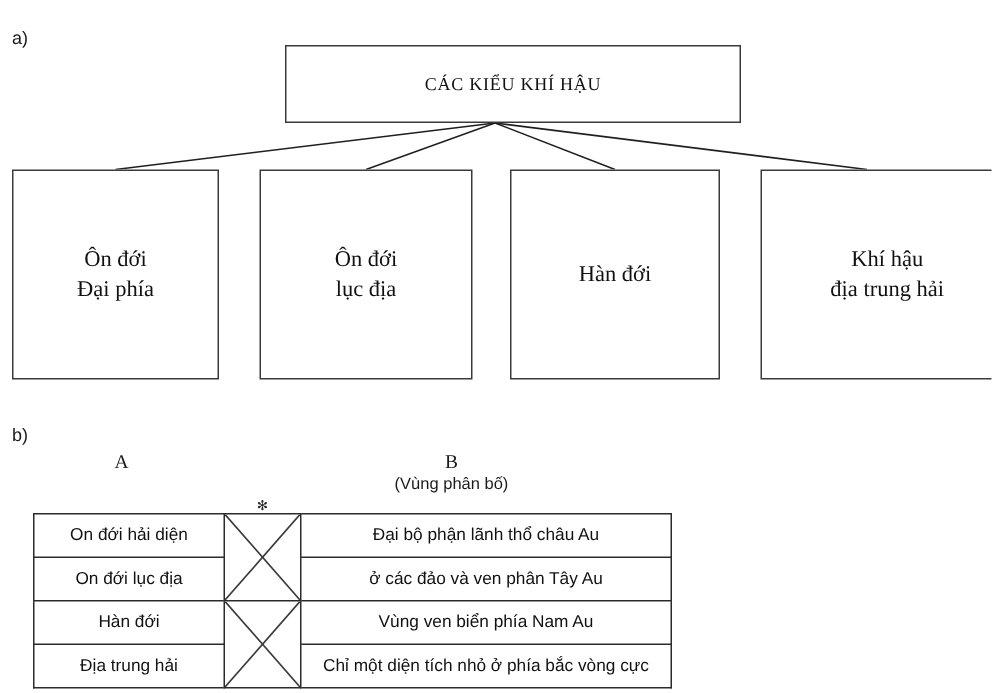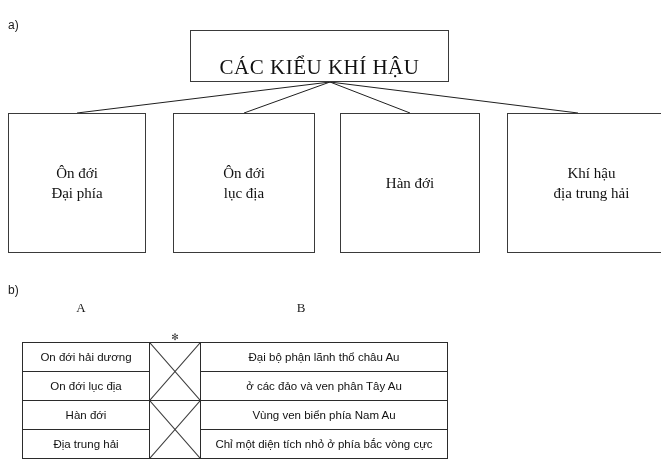--- a/index.html
+++ b/index.html
@@ -40,24 +40,23 @@
     display: flex;
     align-items: center;
     justify-content: center;
     text-align: center;
     font-family: "Liberation Serif", serif;
     color: #111111;
     line-height: 1.35;
   }
   #root-box {
     left: 190px; top: 30px;
-    width: 259px; height: 52px;
-    font-size: 21px;
+    width: 304px; height: 52px;
+    font-size: 12px;
     letter-spacing: 0.5px;
-    align-items: flex-end;
   }
   .leaf-box {
     top: 113px;
     height: 140px;
     font-size: 15px;
   }
   #leaf-box-0 { left: 8px;   width: 138px; }
   #leaf-box-1 { left: 173px; width: 142px; }
   #leaf-box-2 { left: 340px; width: 140px; }
   #leaf-box-3 { left: 507px; width: 169px; }
@@ -178,26 +177,27 @@
 </div>
 
 <div class="section-label" id="label-b">b)</div>
 
 <div class="col-header" id="header-a">
   <span class="letter">A</span>
 </div>
 
 <div class="col-header" id="header-b">
   <span class="letter">B</span>
+  <span class="sub">(Vùng phân bố)</span>
 </div>
 
 <table id="matching-table">
   <tbody>
     <tr>
-      <td class="col-a">On đới hải dương</td>
+      <td class="col-a">On đới hải diện</td>
       <td class="col-x" rowspan="2">
         <span class="star-mark">✻</span>
         <svg class="x-cell-inner" viewBox="0 0 42 58" preserveAspectRatio="none">
           <line x1="0" y1="0" x2="42" y2="58" stroke="#3a3a3a" stroke-width="1"></line>
           <line x1="0" y1="58" x2="42" y2="0" stroke="#3a3a3a" stroke-width="1"></line>
         </svg>
       </td>
       <td class="col-b">Đại bộ phận lãnh thổ châu Au</td>
     </tr>
     <tr>

